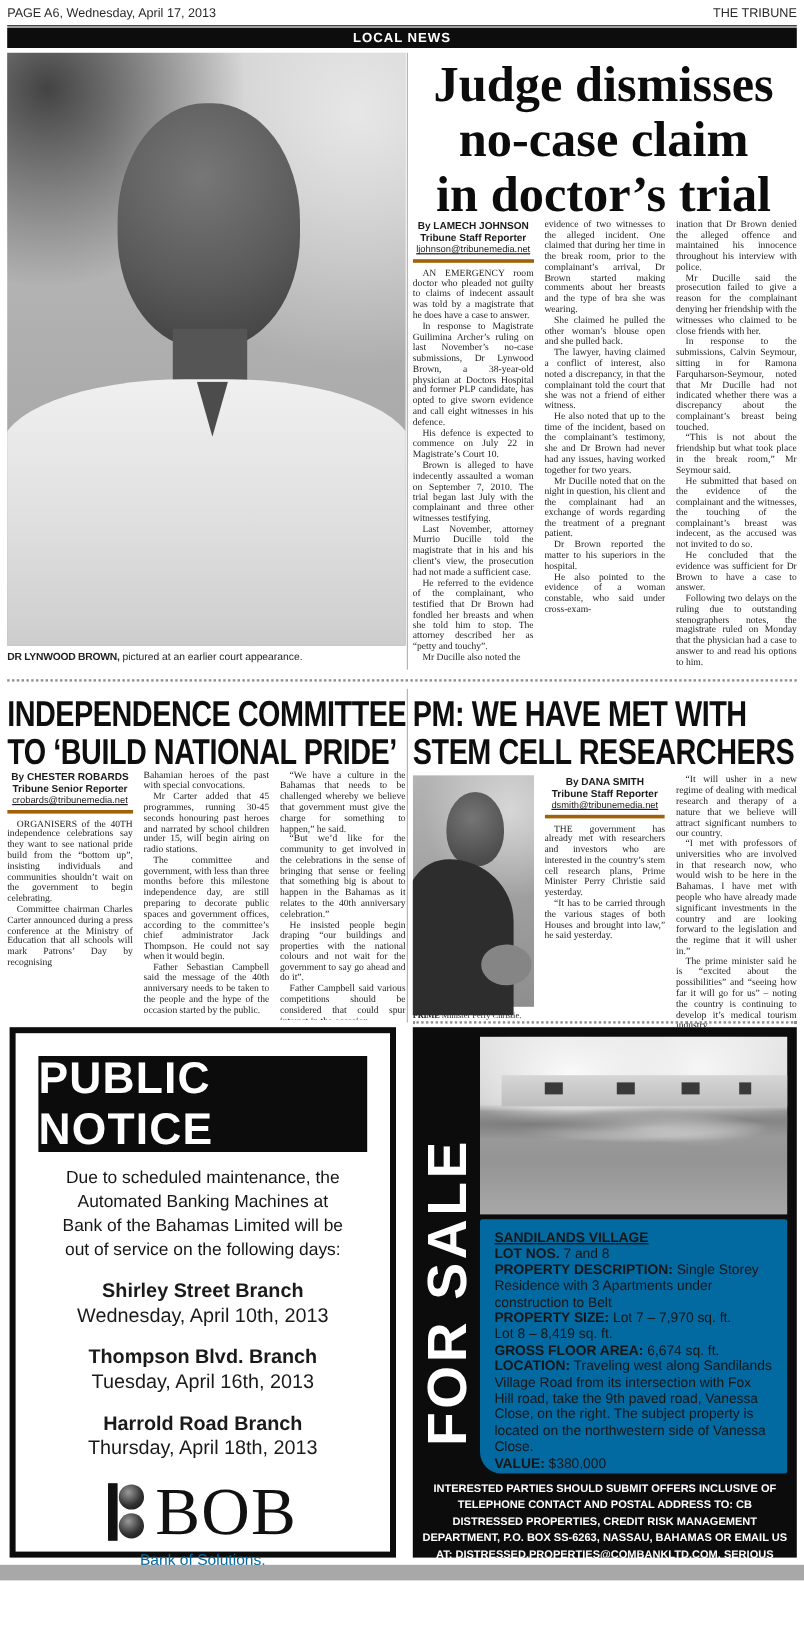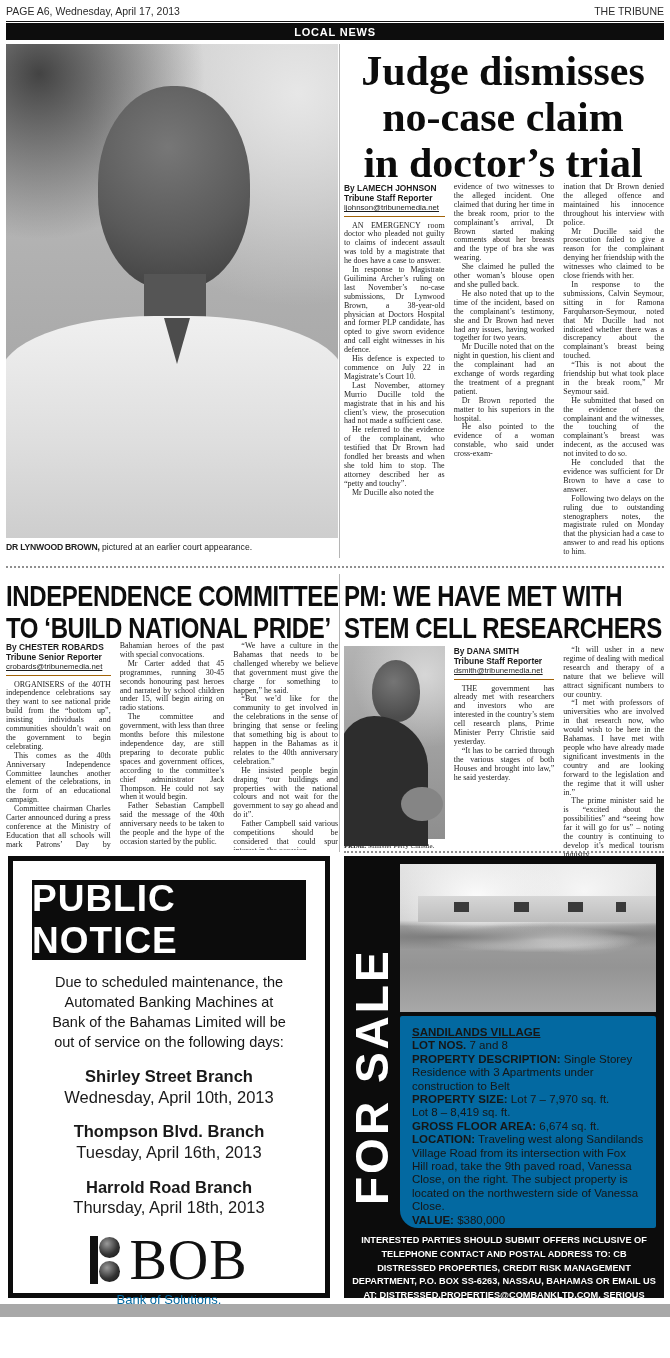--- a/index.html
+++ b/index.html
@@ -49,21 +49,21 @@
 
   
   .main-headline { top:48px; left:342px; width:322px; text-align:center; font-family:"Liberation Serif", serif; font-weight:700; font-size:42px; line-height:1.1; color:#0c0c0c; }
   .block-headline { font-weight:700; font-size:30px; line-height:1.08; color:#0e0e0e; white-space:nowrap; transform:scaleX(.8); transform-origin:0 50%; letter-spacing:-.5px; }
 
   
   .cols { display:flex; gap:9px; overflow:hidden; }
   .col { flex:1 1 0; overflow:hidden; font:8px/8.9px "Liberation Serif", serif; text-align:justify; color:#1c1c1c; }
   .col p { text-indent:8px; }
   .col.cont p:first-child { text-indent:0; }
-  .byline { font-family:"Liberation Sans", sans-serif; font-weight:700; font-size:8.4px; line-height:1.2; border-bottom:1px solid #a16207; padding-bottom:3px; margin-bottom:5px; text-align:left; }
+  .byline { font-family:"Liberation Sans", sans-serif; font-weight:700; font-size:8.4px; line-height:1.2; border-bottom:3px solid #a16207; padding-bottom:3px; margin-bottom:5px; text-align:center; }
   .byline .mail { font-weight:400; font-size:7.8px; text-decoration:underline; }
   .caption { font-size:8.6px; color:#222; }
   .caption b { letter-spacing:-.2px; }
 
   
   .pn-ad { left:8px; top:856px; width:322px; height:442px; border:5px solid #0c0c0c; background:#fff; padding:19px; }
   .pn-head { background:#0c0c0c; color:#fff; height:80px; display:flex; align-items:center; justify-content:center; font-size:37px; font-weight:700; letter-spacing:1px; transform-origin:center; }
   .pn-body { text-align:center; }
   .pn-intro { margin:12px 18px 0; font-size:14.5px; line-height:1.38; color:#161616; }
   .pn-branch { margin-top:14px; font-size:16.5px; line-height:1.25; }
@@ -123,28 +123,30 @@
   <div class="col">
     <div class="byline">
       <div>By LAMECH JOHNSON</div>
       <div>Tribune Staff Reporter</div>
       <div class="mail">ljohnson@tribunemedia.net</div>
     </div>
     <div>
         <p>AN EMERGENCY room doctor who pleaded not guilty to claims of indecent assault was told by a magistrate that he does have a case to answer.</p>
         <p>In response to Magistrate Guilimina Archer’s ruling on last November’s no-case submissions, Dr Lynwood Brown, a 38-year-old physician at Doctors Hospital and former PLP candidate, has opted to give sworn evidence and call eight witnesses in his defence.</p>
         <p>His defence is expected to commence on July 22 in Magistrate’s Court 10.</p>
+        <p>Brown is alleged to have indecently assaulted a woman on September 7, 2010. The trial began last July with the complainant and three other witnesses testifying.</p>
         <p>Last November, attorney Murrio Ducille told the magistrate that in his and his client’s view, the prosecution had not made a sufficient case.</p>
         <p>He referred to the evidence of the complainant, who testified that Dr Brown had fondled her breasts and when she told him to stop. The attorney described her as “petty and touchy”.</p>
         <p>Mr Ducille also noted the</p>
       </div>
   </div>
   <div class="col cont">
       <p>evidence of two witnesses to the alleged incident. One claimed that during her time in the break room, prior to the complainant’s arrival, Dr Brown started making comments about her breasts and the type of bra she was wearing.</p>
       <p>She claimed he pulled the other woman’s blouse open and she pulled back.</p>
+      <p>The lawyer, having claimed a conflict of interest, also noted a discrepancy, in that the complainant told the court that she was not a friend of either witness.</p>
       <p>He also noted that up to the time of the incident, based on the complainant’s testimony, she and Dr Brown had never had any issues, having worked together for two years.</p>
       <p>Mr Ducille noted that on the night in question, his client and the complainant had an exchange of words regarding the treatment of a pregnant patient.</p>
       <p>Dr Brown reported the matter to his superiors in the hospital.</p>
       <p>He also pointed to the evidence of a woman constable, who said under cross-exam-</p>
     </div>
   <div class="col cont">
       <p>ination that Dr Brown denied the alleged offence and maintained his innocence throughout his interview with police.</p>
       <p>Mr Ducille said the prosecution failed to give a reason for the complainant denying her friendship with the witnesses who claimed to be close friends with her.</p>
       <p>In response to the submissions, Calvin Seymour, sitting in for Ramona Farquharson-Seymour, noted that Mr Ducille had not indicated whether there was a discrepancy about the complainant’s breast being touched.</p>
       <p>“This is not about the friendship but what took place in the break room,” Mr Seymour said.</p>
@@ -162,21 +164,20 @@
 </div>
 <div class="abs cols" style="left:6px; top:642px; width:332px; height:208px;">
   <div class="col">
     <div class="byline">
       <div>By CHESTER ROBARDS</div>
       <div>Tribune Senior Reporter</div>
       <div class="mail">crobards@tribunemedia.net</div>
     </div>
     <div>
         <p>ORGANISERS of the 40TH independence celebrations say they want to see national pride build from the “bottom up”, insisting individuals and communities shouldn’t wait on the government to begin celebrating.</p>
-        <p>This comes as the 40th Anniversary Independence Committee launches another element of the celebrations, in the form of an educational campaign.</p>
         <p>Committee chairman Charles Carter announced during a press conference at the Ministry of Education that all schools will mark Patrons’ Day by recognising</p>
       </div>
   </div>
   <div class="col cont">
       <p>Bahamian heroes of the past with special convocations.</p>
       <p>Mr Carter added that 45 programmes, running 30-45 seconds honouring past heroes and narrated by school children under 15, will begin airing on radio stations.</p>
       <p>The committee and government, with less than three months before this milestone independence day, are still preparing to decorate public spaces and government offices, according to the committee’s chief administrator Jack Thompson. He could not say when it would begin.</p>
       <p>Father Sebastian Campbell said the message of the 40th anniversary needs to be taken to the people and the hype of the occasion started by the public.</p>
     </div>
   <div class="col">

